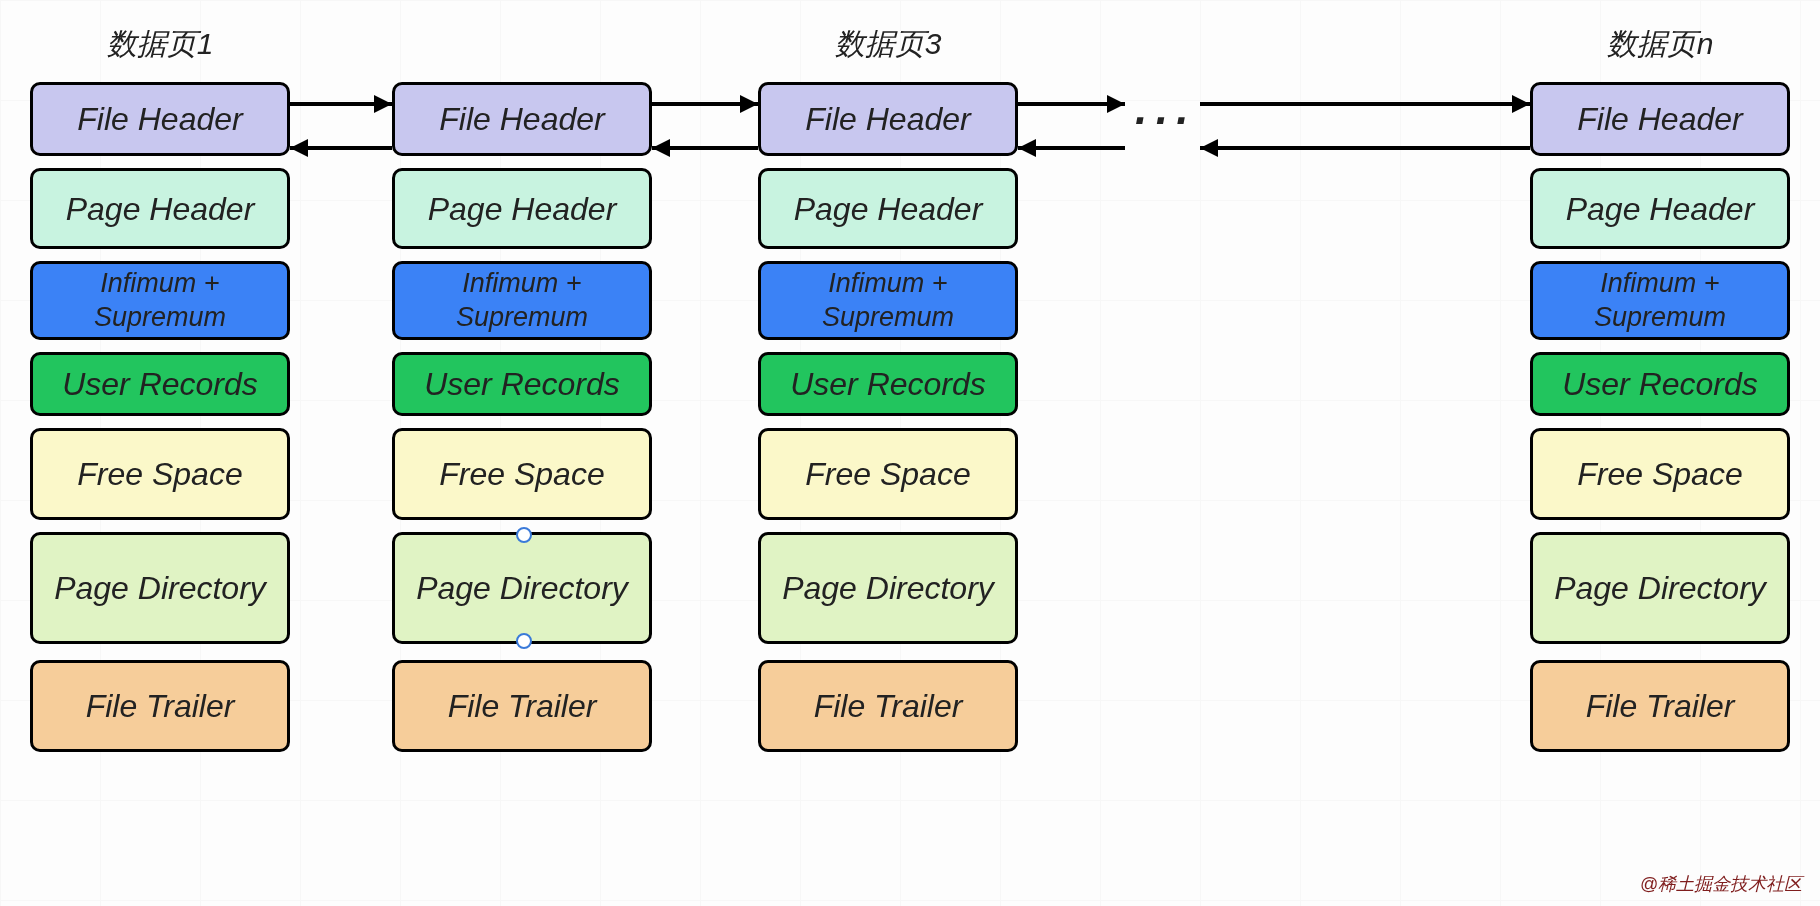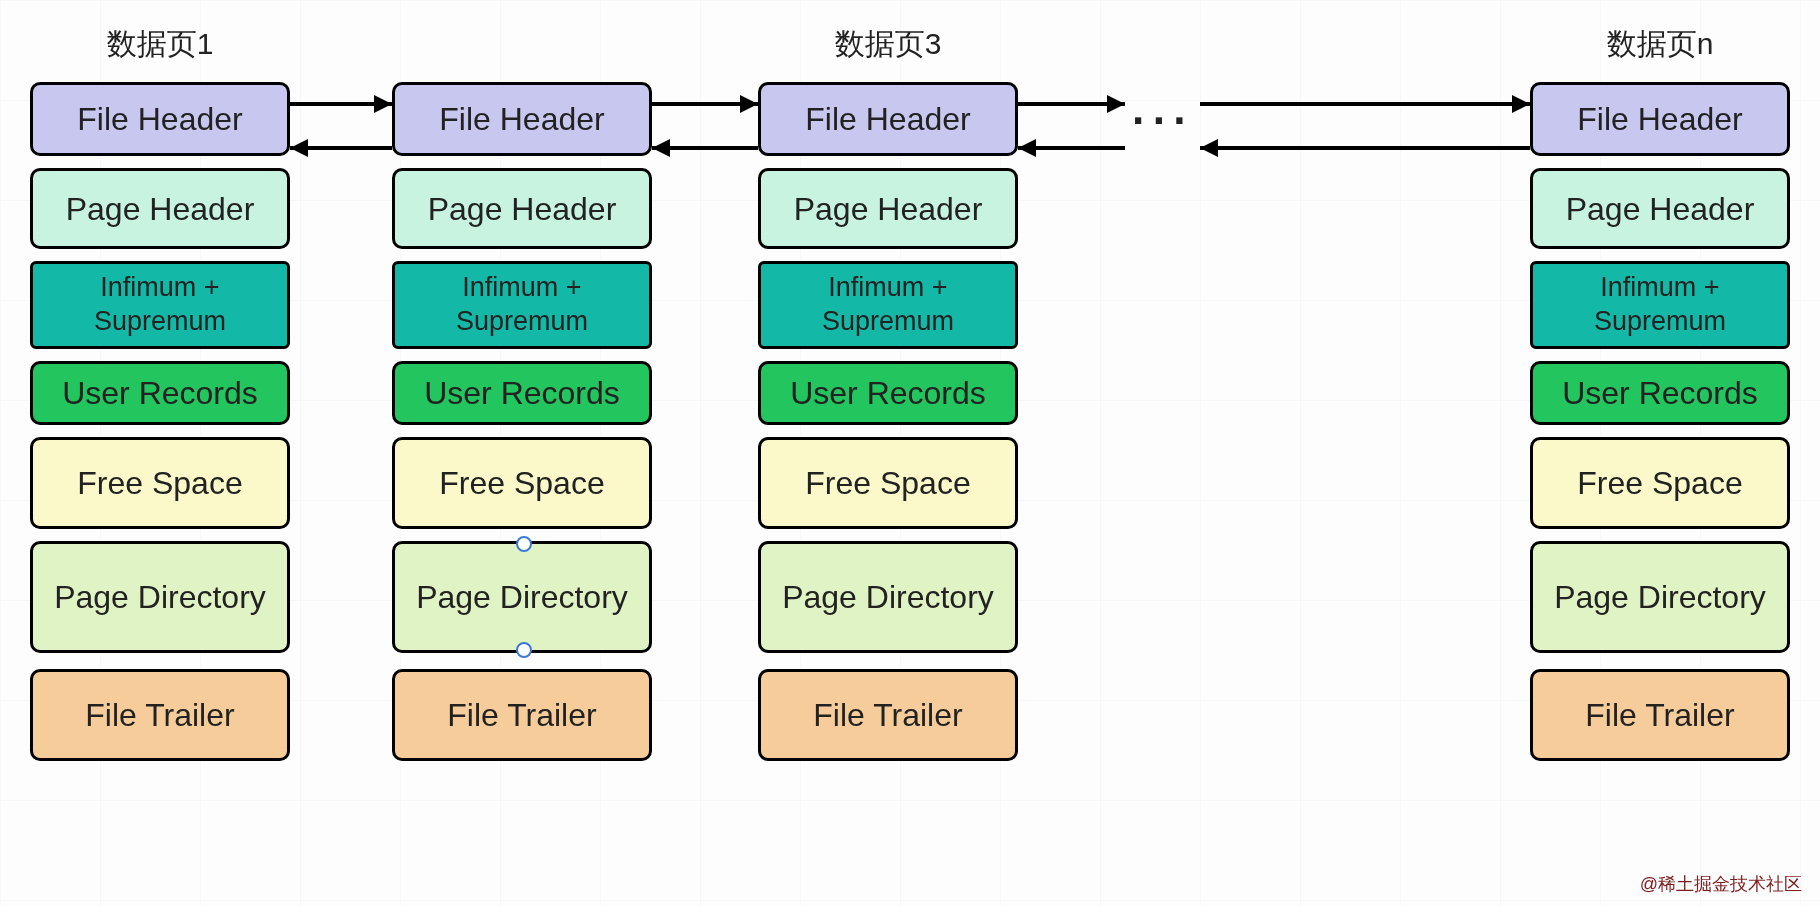--- a/index.html
+++ b/index.html
@@ -1,24 +1,24 @@
 <!DOCTYPE html>
 <html><head>
 <meta charset="utf-8">
 <style>
   html,body{margin:0;padding:0;width:1820px;height:906px;background:#fdfdfd;font-family:"Microsoft YaHei","Segoe UI",Arial,sans-serif;color:#222;}
   
   body{background-image:linear-gradient(#f7f7f7 1px,transparent 1px),linear-gradient(90deg,#f7f7f7 1px,transparent 1px);background-size:100px 100px;}
-  .canvas{position:relative;width:1820px;height:906px;}
+  .canvas{position:relative;width:1820px;height:906px;font-style:italic;}
   .page-title{position:absolute;top:24px;font-size:30px;font-weight:400;text-align:center;width:260px;}
   .stack{position:absolute;top:82px;width:260px;}
   .cell{box-sizing:border-box;border:3px solid #000;border-radius:10px;display:flex;align-items:center;justify-content:center;text-align:center;font-size:32px;line-height:1.25;padding:8px 10px;margin-bottom:12px;}
   .c-file-header{background:#c8c7ef;height:74px;}
   .c-page-header{background:#c8f3e0;height:81px;}
-  .c-infimum{background:#14b8a6;height:88px;font-size:27px;border-radius:6px;}
+  .c-infimum{background:#3b82f6;height:79px;font-size:27px;}
   .c-user-records{background:#22c55e;height:64px;}
   .c-free-space{background:#fbf8c9;height:92px;text-align:center;}
   .c-page-directory{background:#e0f3c4;height:112px;}
   .c-file-trailer{background:#f6cd9a;height:92px;margin-top:16px;}
   .arrow{position:absolute;}
   .ellipsis{position:absolute;font-size:44px;font-weight:700;letter-spacing:6px;}
   .watermark{position:absolute;right:18px;bottom:10px;font-size:18px;color:#7f1d1d;}
   
   .handle{position:absolute;width:12px;height:12px;border:2px solid #3a7ad9;background:#fff;border-radius:50%;}
 </style>

